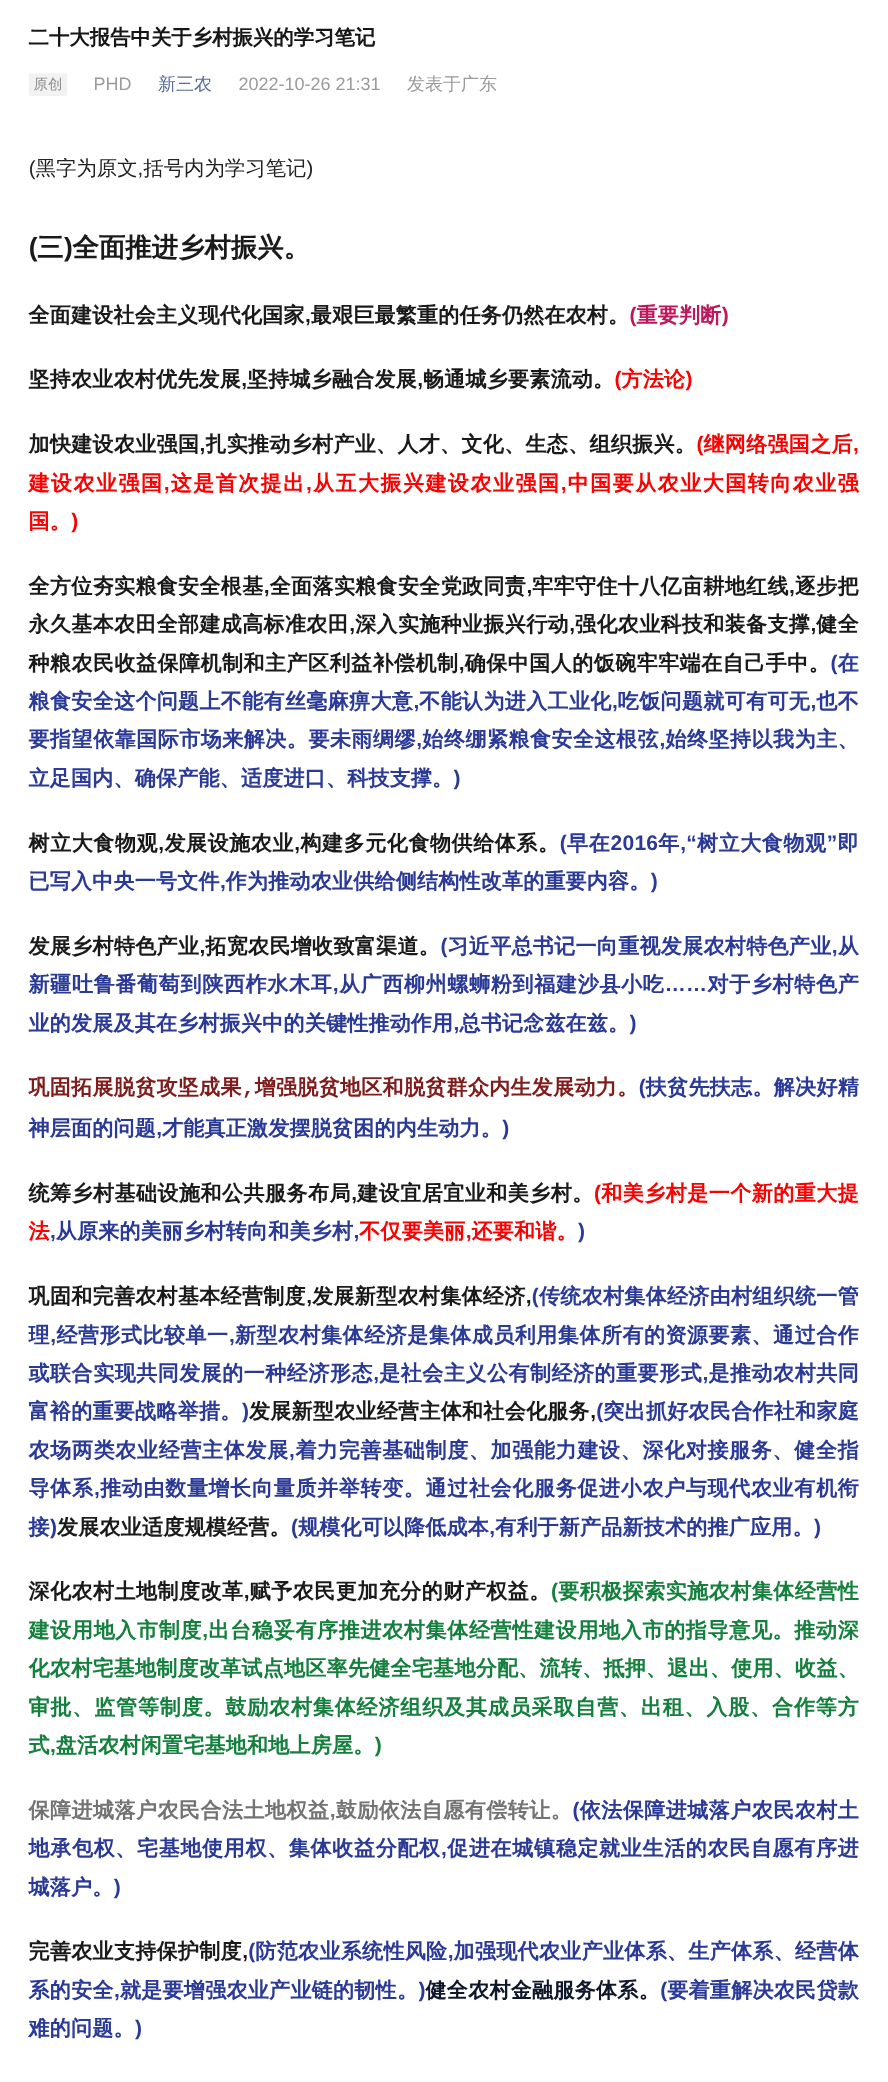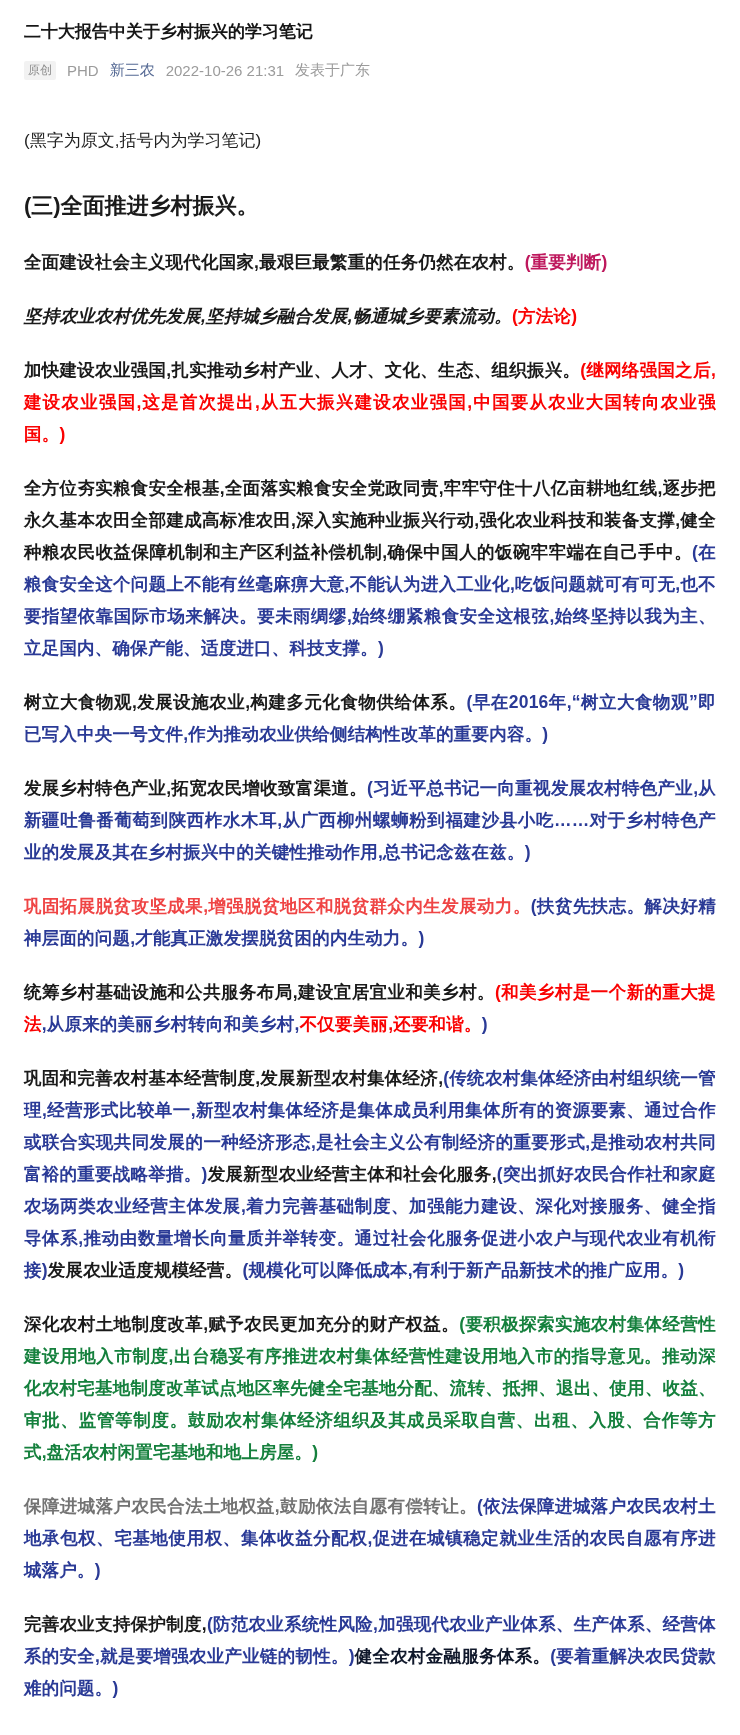--- a/index.html
+++ b/index.html
@@ -15,21 +15,21 @@
   .title {
     font-size: 17px;
     font-weight: 600;
     color: #161616;
     line-height: 1.45;
     margin: 6px 0 16px 0;
   }
   .meta-row {
     display: flex;
     align-items: center;
-    gap: 11px;
+    gap: 22px;
     font-size: 15px;
     color: #9b9b9b;
     margin: 0 0 46px 0;
   }
   .original-badge {
     font-size: 12px;
     color: #8c8c8c;
     background: #f2f2f2;
     padding: 1px 4px;
     border-radius: 2px;
@@ -72,26 +72,26 @@
     <span>2022-10-26 21:31</span>
     <span>发表于广东</span>
   </div>
 
   <p class="note-line">(黑字为原文,括号内为学习笔记)</p>
 
   <p class="section-heading">(三)全面推进乡村振兴。</p>
 
   <div>
       <p class="body-para"><span style="color: rgb(26, 26, 26);">全面建设社会主义现代化国家,最艰巨最繁重的任务仍然在农村。</span><span style="color: #be185d;">(重要判断)</span></p>
-      <p class="body-para"><span style="color: rgb(26, 26, 26); font-style: italic;">坚持农业农村优先发展,坚持城乡融合发展,畅通城乡要素流动。</span><span style="color: rgb(250, 2, 2);">(方法论)</span></p>
+      <p class="body-para"><span style="color: rgb(26, 26, 26);">坚持农业农村优先发展,坚持城乡融合发展,畅通城乡要素流动。</span><span style="color: rgb(250, 2, 2);">(方法论)</span></p>
       <p class="body-para"><span style="color: rgb(26, 26, 26);">加快建设农业强国,扎实推动乡村产业、人才、文化、生态、组织振兴。</span><span style="color: rgb(250, 2, 2);">(继网络强国之后,建设农业强国,这是首次提出,从五大振兴建设农业强国,中国要从农业大国转向农业强国。)</span></p>
       <p class="body-para"><span style="color: rgb(26, 26, 26);">全方位夯实粮食安全根基,全面落实粮食安全党政同责,牢牢守住十八亿亩耕地红线,逐步把永久基本农田全部建成高标准农田,深入实施种业振兴行动,强化农业科技和装备支撑,健全种粮农民收益保障机制和主产区利益补偿机制,确保中国人的饭碗牢牢端在自己手中。</span><span style="color: rgb(42, 58, 150);">(在粮食安全这个问题上不能有丝毫麻痹大意,不能认为进入工业化,吃饭问题就可有可无,也不要指望依靠国际市场来解决。要未雨绸缪,始终绷紧粮食安全这根弦,始终坚持以我为主、立足国内、确保产能、适度进口、科技支撑。)</span></p>
       <p class="body-para"><span style="color: rgb(26, 26, 26);">树立大食物观,发展设施农业,构建多元化食物供给体系。</span><span style="color: rgb(42, 58, 150);">(早在2016年,“树立大食物观”即已写入中央一号文件,作为推动农业供给侧结构性改革的重要内容。)</span></p>
       <p class="body-para"><span style="color: rgb(26, 26, 26);">发展乡村特色产业,拓宽农民增收致富渠道。</span><span style="color: rgb(42, 58, 150);">(习近平总书记一向重视发展农村特色产业,从新疆吐鲁番葡萄到陕西柞水木耳,从广西柳州螺蛳粉到福建沙县小吃……对于乡村特色产业的发展及其在乡村振兴中的关键性推动作用,总书记念兹在兹。)</span></p>
-      <p class="body-para"><span style="color: #ef4444;">巩固拓展脱贫攻坚成果,增强脱贫地区和脱贫群众内生发展动力。</span><span style="color: rgb(42, 58, 150);">(扶贫先扶志。解决好精神层面的问题,才能真正激发摆脱贫困的内生动力。)</span></p>
+      <p class="body-para"><span style="color: #7f1d1d; font-family: Liberation Mono, monospace;">巩固拓展脱贫攻坚成果,增强脱贫地区和脱贫群众内生发展动力。</span><span style="color: rgb(42, 58, 150);">(扶贫先扶志。解决好精神层面的问题,才能真正激发摆脱贫困的内生动力。)</span></p>
       <p class="body-para"><span style="color: rgb(26, 26, 26);">统筹乡村基础设施和公共服务布局,建设宜居宜业和美乡村。</span><span style="color: rgb(250, 2, 2);">(和美乡村是一个新的重大提法</span><span style="color: rgb(42, 58, 150);">,从原来的美丽乡村转向和美乡村,</span><span style="color: rgb(250, 2, 2);">不仅要美丽,还要和谐。</span><span style="color: rgb(42, 58, 150);">)</span></p>
       <p class="body-para"><span style="color: rgb(26, 26, 26);">巩固和完善农村基本经营制度,发展新型农村集体经济,</span><span style="color: rgb(42, 58, 150);">(传统农村集体经济由村组织统一管理,经营形式比较单一,新型农村集体经济是集体成员利用集体所有的资源要素、通过合作或联合实现共同发展的一种经济形态,是社会主义公有制经济的重要形式,是推动农村共同富裕的重要战略举措。)</span><span style="color: rgb(26, 26, 26);">发展新型农业经营主体和社会化服务,</span><span style="color: rgb(42, 58, 150);">(突出抓好农民合作社和家庭农场两类农业经营主体发展,着力完善基础制度、加强能力建设、深化对接服务、健全指导体系,推动由数量增长向量质并举转变。通过社会化服务促进小农户与现代农业有机衔接)</span><span style="color: rgb(26, 26, 26);">发展农业适度规模经营。</span><span style="color: rgb(42, 58, 150);">(规模化可以降低成本,有利于新产品新技术的推广应用。)</span></p>
       <p class="body-para"><span style="color: rgb(26, 26, 26);">深化农村土地制度改革,赋予农民更加充分的财产权益。</span><span style="color: #15803d;">(要积极探索实施农村集体经营性建设用地入市制度,出台稳妥有序推进农村集体经营性建设用地入市的指导意见。推动深化农村宅基地制度改革试点地区率先健全宅基地分配、流转、抵押、退出、使用、收益、审批、监管等制度。鼓励农村集体经济组织及其成员采取自营、出租、入股、合作等方式,盘活农村闲置宅基地和地上房屋。)</span></p>
       <p class="body-para"><span style="color: #737373;">保障进城落户农民合法土地权益,鼓励依法自愿有偿转让。</span><span style="color: rgb(42, 58, 150);">(依法保障进城落户农民农村土地承包权、宅基地使用权、集体收益分配权,促进在城镇稳定就业生活的农民自愿有序进城落户。)</span></p>
       <p class="body-para"><span style="color: rgb(26, 26, 26);">完善农业支持保护制度,</span><span style="color: rgb(42, 58, 150);">(防范农业系统性风险,加强现代农业产业体系、生产体系、经营体系的安全,就是要增强农业产业链的韧性。)</span><span style="color: #0f172a;">健全农村金融服务体系。</span><span style="color: rgb(42, 58, 150);">(要着重解决农民贷款难的问题。)</span></p>
     </div>
 
 </div>
 
 </body></html>

